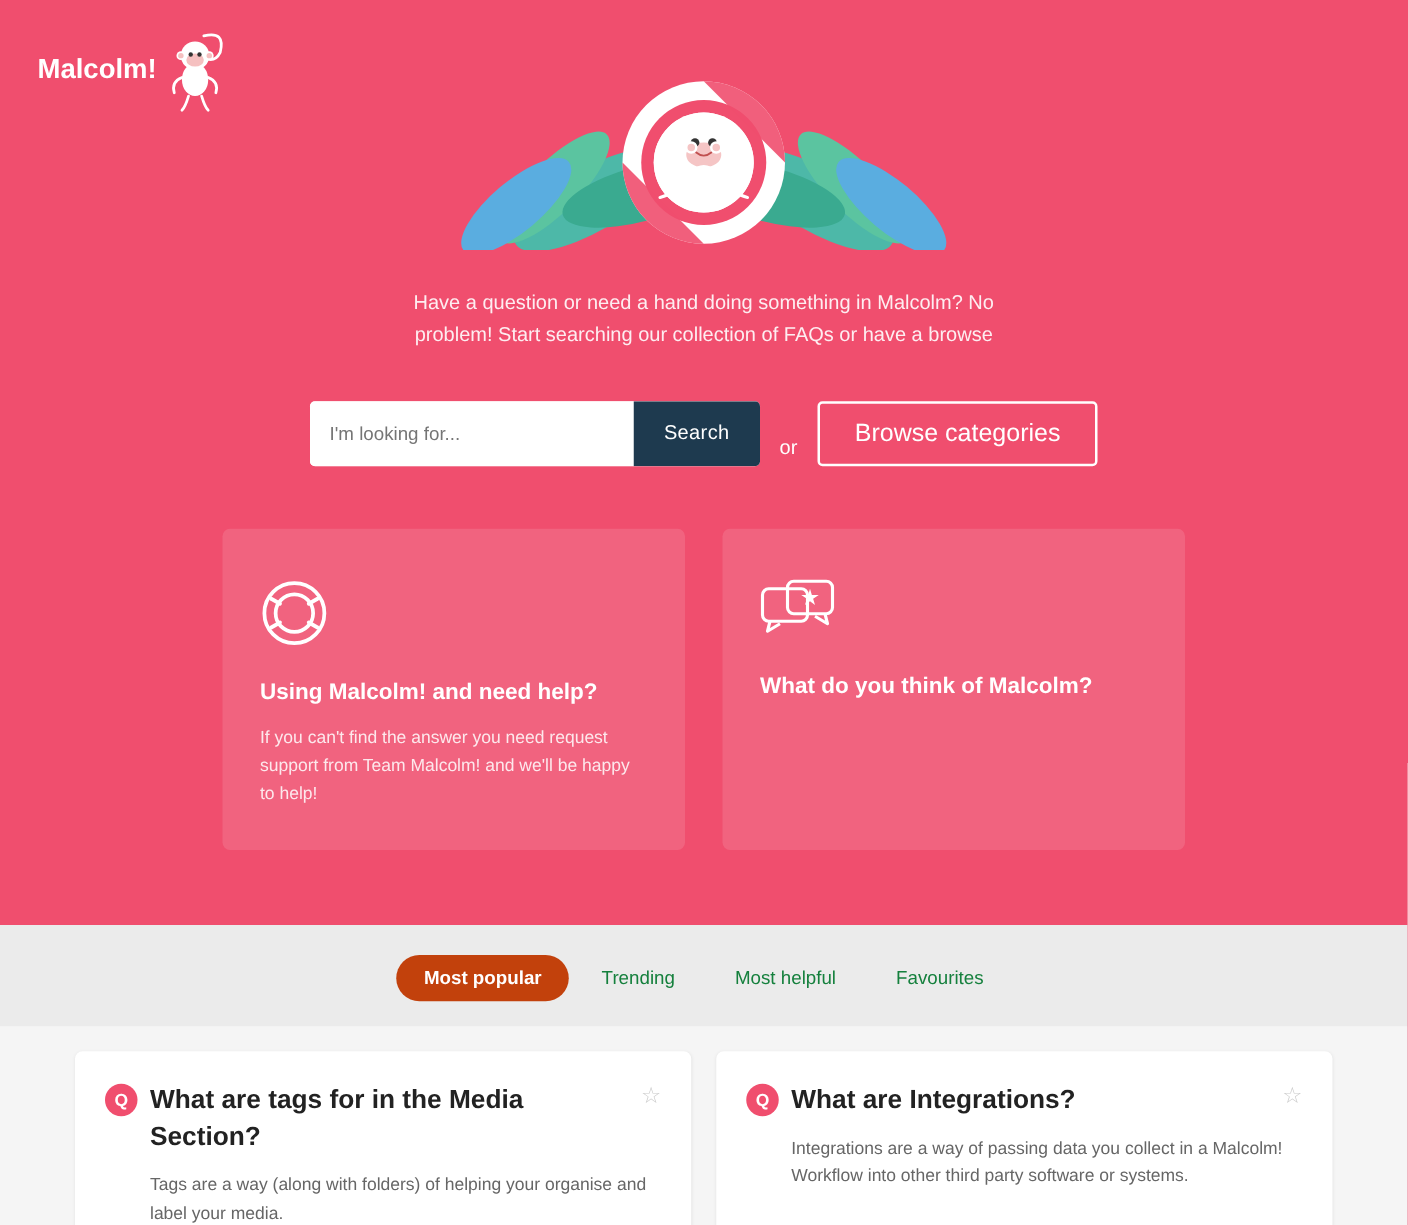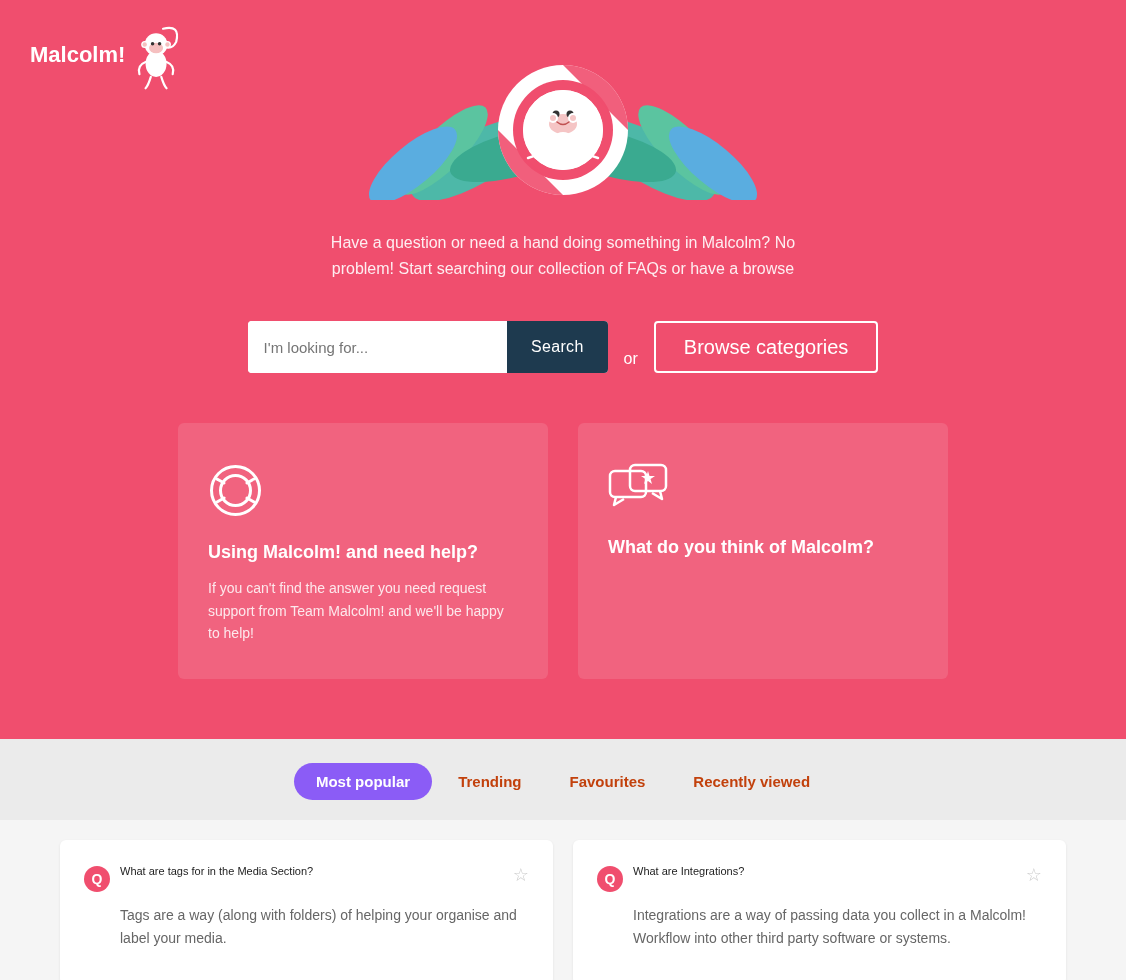--- a/index.html
+++ b/index.html
@@ -154,26 +154,26 @@
       padding: 0 40px 20px;
     }
 
     .tab {
       padding: 10px 22px;
       border-radius: 25px;
       font-size: 15px;
       cursor: pointer;
       border: none;
       background: transparent;
-      color: #c2410c;
-      font-weight: 700;
+      color: #15803d;
+      font-weight: 400;
     }
 
     .tab.active {
-      background: #8b5cf6;
+      background: #c2410c;
       color: white;
       font-weight: 600;
     }
 
     
     .faq-row {
       display: flex;
       gap: 20px;
       padding: 20px 60px 40px;
       background: #f5f5f5;
@@ -204,22 +204,22 @@
       display: flex;
       align-items: center;
       justify-content: center;
       font-weight: 700;
       font-size: 14px;
       flex-shrink: 0;
       margin-top: 2px;
     }
 
     .faq-title {
-      font-size: 11px;
-      font-weight: 400;
+      font-size: 21px;
+      font-weight: 700;
       color: #222;
       flex: 1;
       line-height: 1.4;
     }
 
     .faq-star {
       color: #ccc;
       font-size: 18px;
       cursor: pointer;
       flex-shrink: 0;
@@ -353,22 +353,22 @@
       <div class="card-title">What do you think of Malcolm?</div>
     </div>
 
   </div>
 </div>
 
 <div class="tabs-section">
   <div class="tabs-row">
     <button class="tab active">Most popular</button>
     <button class="tab">Trending</button>
+    <button class="tab">Most helpful</button>
     <button class="tab">Favourites</button>
-    <button class="tab">Recently viewed</button>
   </div>
 </div>
 
 <div class="faq-row">
 
   <div class="faq-card">
     <div class="faq-header">
       <div class="faq-q">Q</div>
       <div class="faq-title">What are tags for in the Media Section?</div>
       <span class="faq-star">☆</span>

